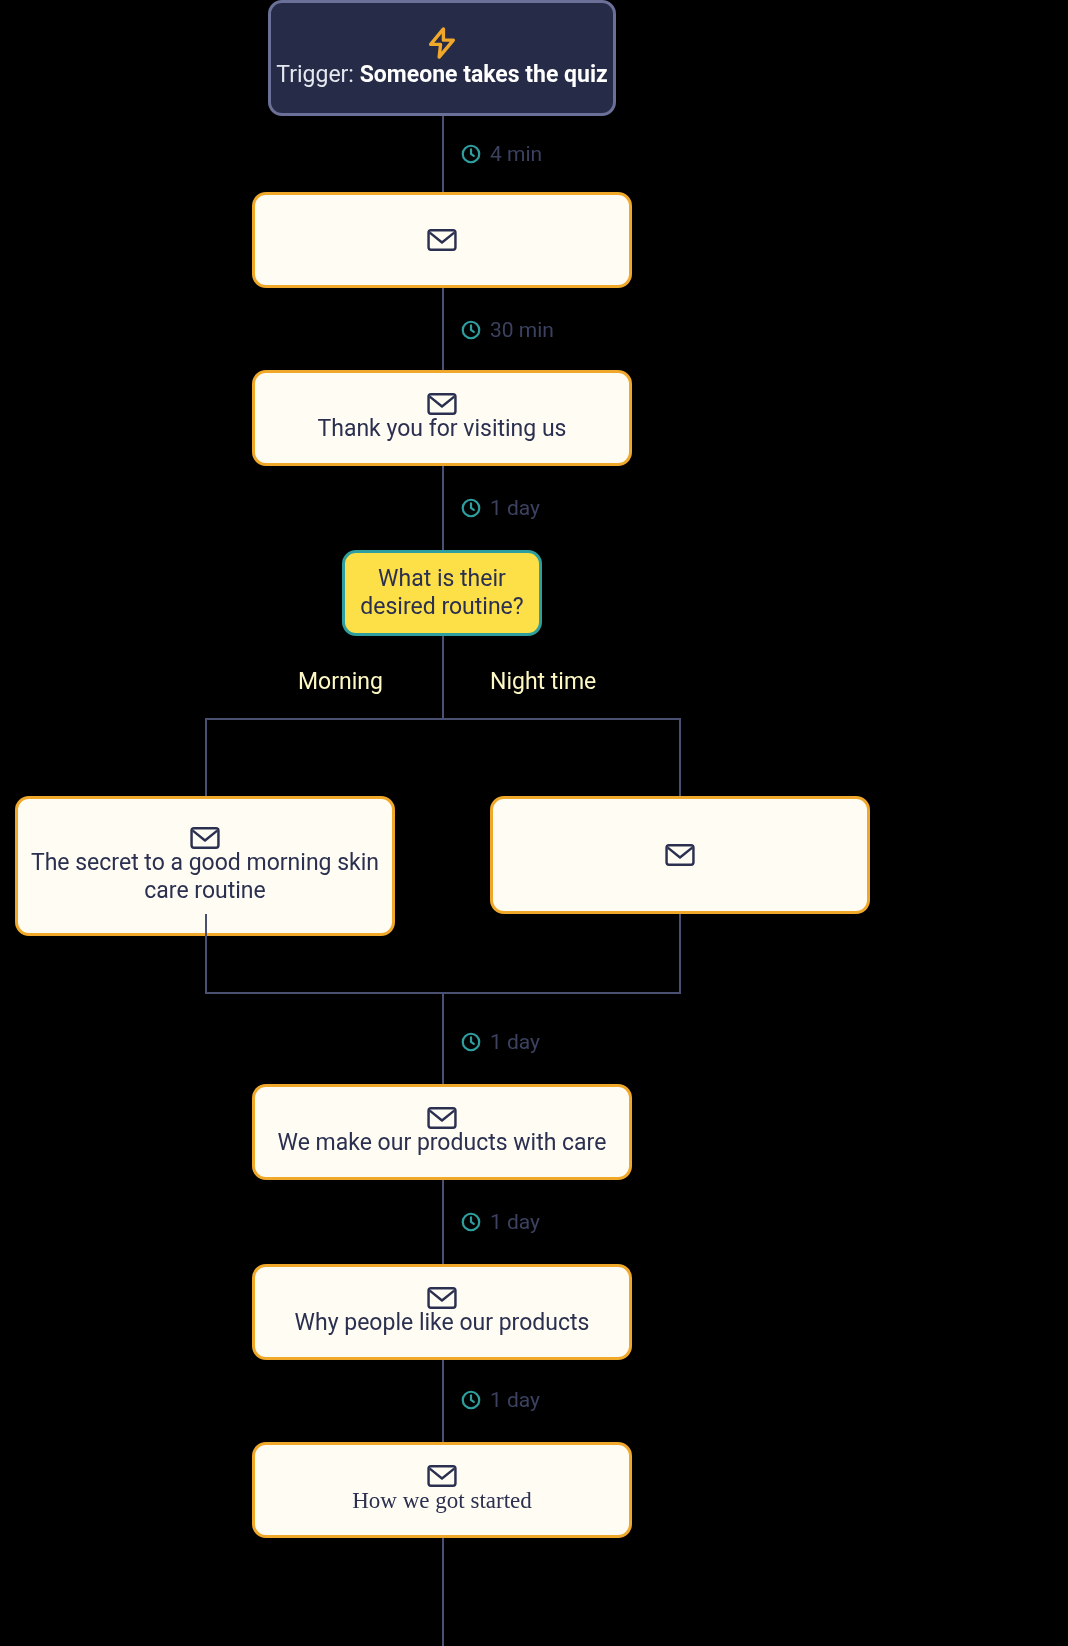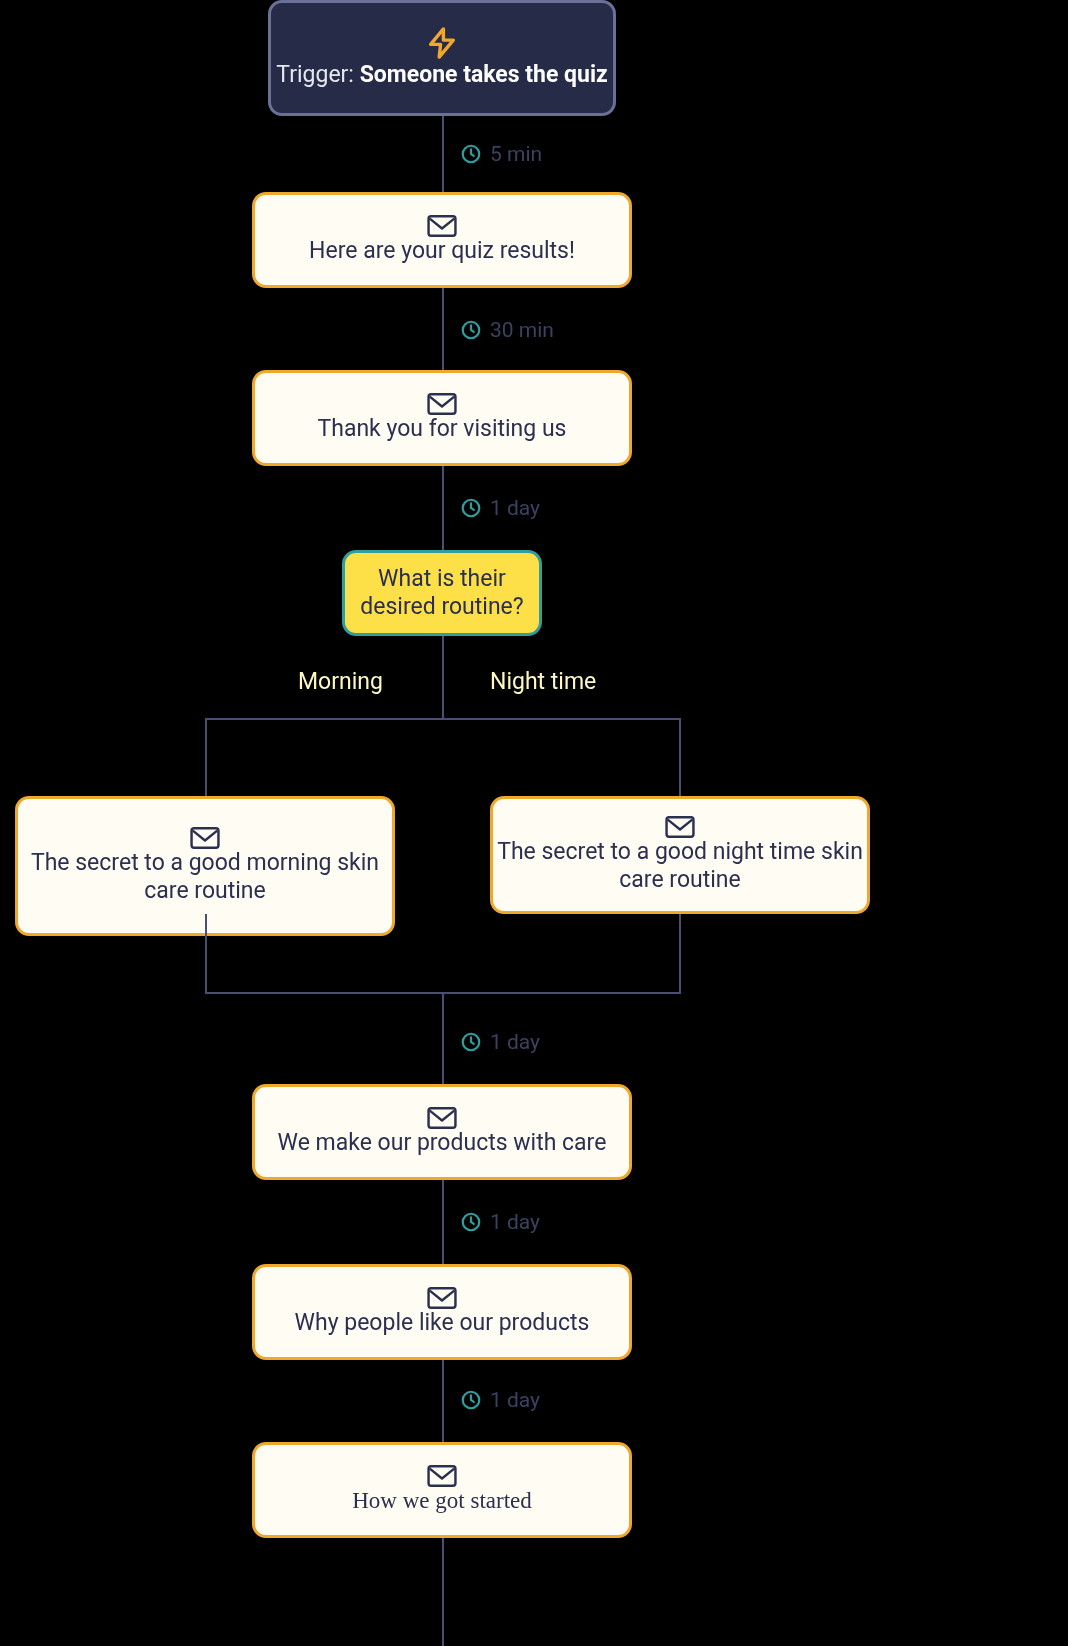--- a/index.html
+++ b/index.html
@@ -40,31 +40,30 @@
     </div>
   </div>
 
   <div class="delay" style="left:460px;top:142px;">
     <span class="icon clock">
       <svg viewBox="0 0 24 24" fill="none" stroke="#2e9e9e" stroke-width="2.4" stroke-linecap="round">
           <circle cx="12" cy="12" r="9"></circle>
           <path d="M12 7v5l3 2"></path>
         </svg>
     </span>
-    <span>5 min</span>
+    <span>4 min</span>
   </div>
 
   <div class="node email" style="left:252px;top:192px;width:380px;height:96px;">
     <span class="icon envelope">
       <svg viewBox="0 0 24 18" fill="none" stroke="#2b3050" stroke-width="2" stroke-linejoin="round">
           <rect x="1" y="1" width="22" height="16" rx="2"></rect>
           <path d="M2 3l10 8 10-8"></path>
         </svg>
     </span>
-    <div class="email-text">Here are your quiz results!</div>
   </div>
 
   <div class="delay" style="left:460px;top:318px;justify-content:center;">
     <span class="icon clock">
       <svg viewBox="0 0 24 24" fill="none" stroke="#2e9e9e" stroke-width="2.4" stroke-linecap="round">
           <circle cx="12" cy="12" r="9"></circle>
           <path d="M12 7v5l3 2"></path>
         </svg>
     </span>
     <span>30 min</span>
@@ -115,21 +114,20 @@
     <div class="email-text">The secret to a good morning skin care routine</div>
   </div>
 
   <div class="node email" style="left:490px;top:796px;width:380px;height:118px;">
     <span class="icon envelope">
       <svg viewBox="0 0 24 18" fill="none" stroke="#2b3050" stroke-width="2" stroke-linejoin="round">
           <rect x="1" y="1" width="22" height="16" rx="2"></rect>
           <path d="M2 3l10 8 10-8"></path>
         </svg>
     </span>
-    <div class="email-text">The secret to a good night time skin care routine</div>
   </div>
 
   <div class="edge vedge" style="left:205px;top:914px;height:78px;"></div>
 
   <div class="edge vedge" style="left:679px;top:914px;height:78px;"></div>
 
   <div class="edge hedge" style="left:205px;top:992px;width:476px;"></div>
 
   <div class="edge vedge" style="left:442px;top:992px;height:654px;"></div>
 

